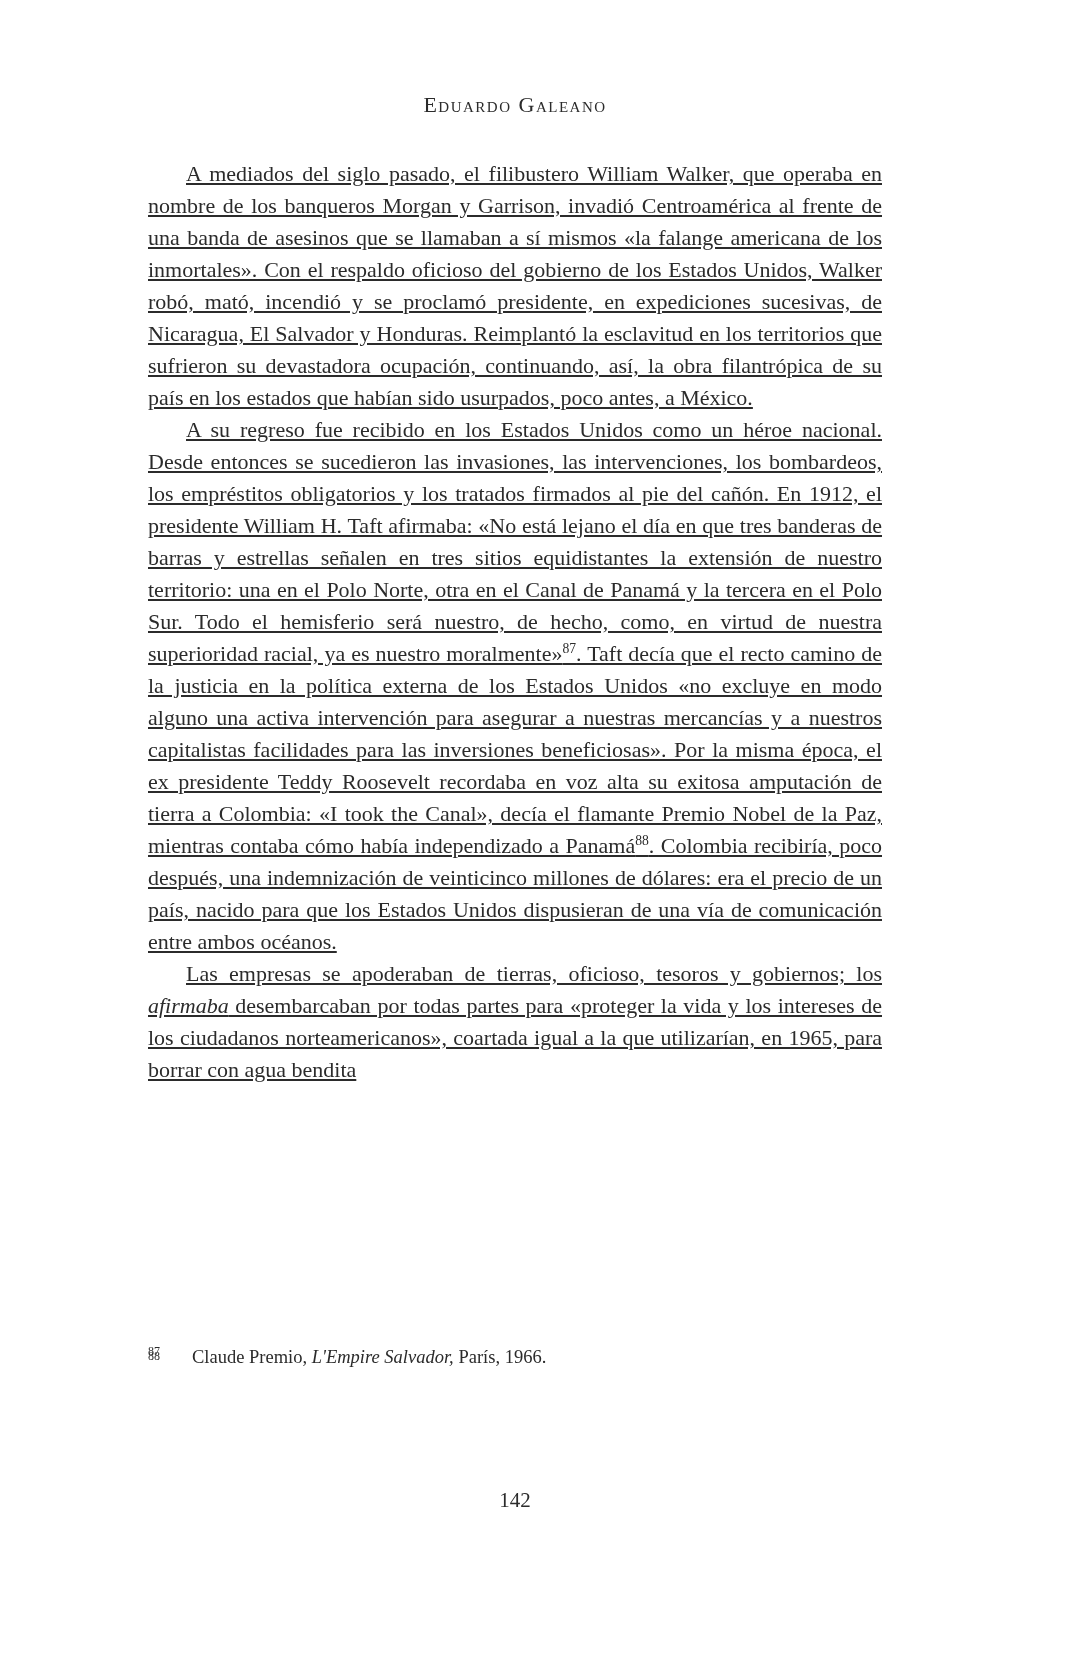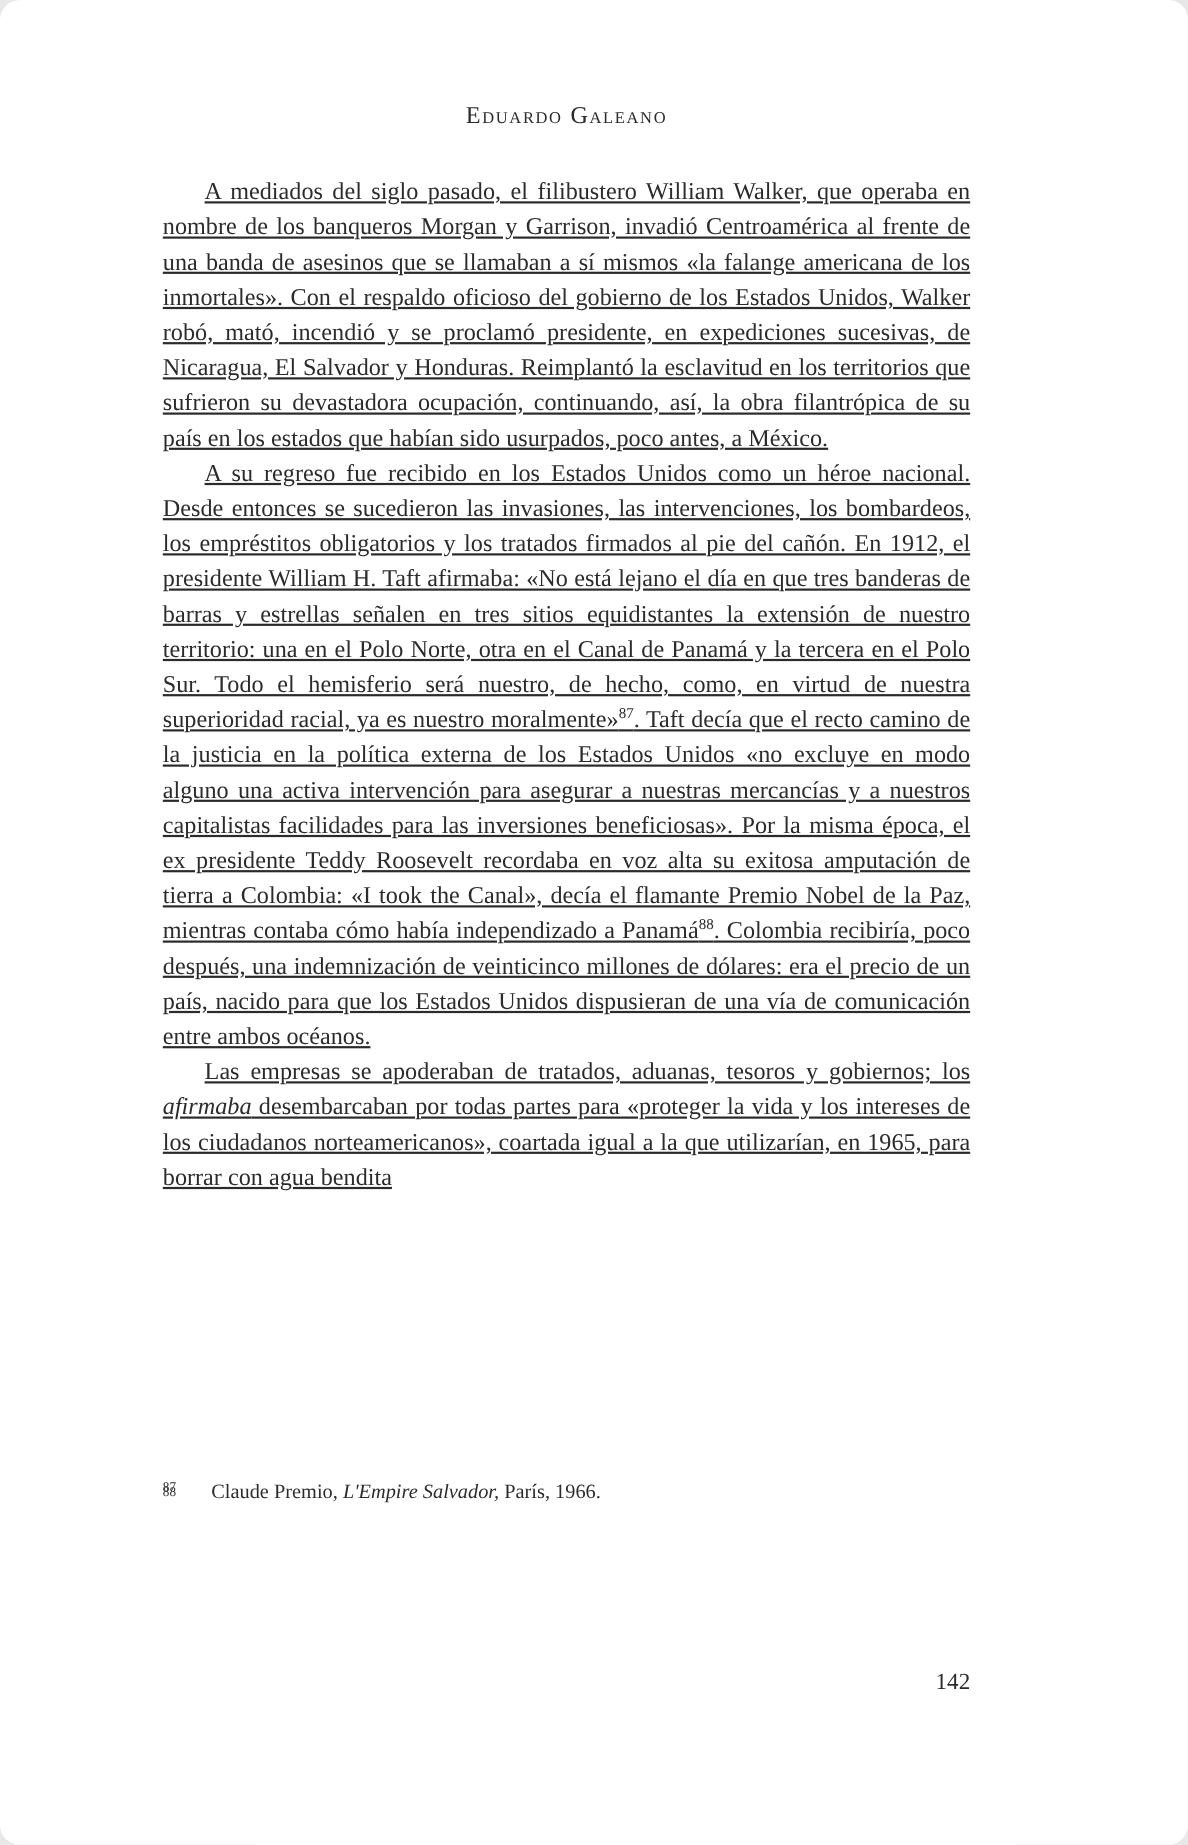--- a/index.html
+++ b/index.html
@@ -9,21 +9,20 @@
   }
   .page {
     position: relative;
     width: 1080px;
     height: 1677px;
     margin: 0 auto;
     background: #ffffff;
     color: #2b2b2b;
     font-family: "Liberation Serif", "DejaVu Serif", serif;
     overflow: hidden;
-    border-radius: 18px;
   }
   .running-header {
     position: absolute;
     top: 92px;
     left: 148px;
     width: 734px;
     text-align: center;
     font-variant: small-caps;
     font-size: 22px;
     letter-spacing: 1.5px;
@@ -71,40 +70,39 @@
     position: absolute;
     left: 0;
     top: -1px;
     font-size: 12px;
   }
   .page-number {
     position: absolute;
     top: 1488px;
     left: 148px;
     width: 734px;
-    text-align: right;
+    text-align: center;
     font-size: 21px;
     color: #2b2b2b;
-    margin-top: 28px;
   }
 </style>
 </head>
 <body>
 
 <div class="page">
 
   <div class="running-header">Eduardo Galeano</div>
 
   <div class="page-body">
 
     <p><span>A mediados del siglo pasado, el filibustero William Walker, que operaba en nombre de los banqueros Morgan y Garrison, invadió Centroamérica al frente de una banda de asesinos que se llamaban a sí mismos «la falange americana de los inmortales». Con el respaldo oficioso del gobierno de los Estados Unidos, Walker robó, mató, incendió y se proclamó presidente, en expediciones sucesivas, de Nicaragua, El Salvador y Honduras. Reimplantó la esclavitud en los territorios que sufrieron su devastadora ocupación, continuando, así, la obra filantrópica de su país en los estados que habían sido usurpados, poco antes, a México.</span></p>
 
     <p><span>A su regreso fue recibido en los Estados Unidos como un héroe nacional. Desde entonces se sucedieron las invasiones, las intervenciones, los bombardeos, los empréstitos obligatorios y los tratados firmados al pie del cañón. En 1912, el presidente William H. Taft afirmaba: «No está lejano el día en que tres banderas de barras y estrellas señalen en tres sitios equidistantes la extensión de nuestro territorio: una en el Polo Norte, otra en el Canal de Panamá y la tercera en el Polo Sur. Todo el hemisferio será nuestro, de hecho, como, en virtud de nuestra superioridad racial, ya es nuestro moralmente»</span><span class="sup">87</span><span>. Taft decía que el recto camino de la justicia en la política externa de los Estados Unidos «no excluye en modo alguno una activa intervención para asegurar a nuestras mercancías y a nuestros capitalistas facilidades para las inversiones beneficiosas». Por la misma época, el ex presidente Teddy Roosevelt recordaba en voz alta su exitosa amputación de tierra a Colombia: «I took the Canal», decía el flamante Premio Nobel de la Paz, mientras contaba cómo había independizado a Panamá</span><span class="sup">88</span><span>. Colombia recibiría, poco después, una indemnización de veinticinco millones de dólares: era el precio de un país, nacido para que los Estados Unidos dispusieran de una vía de comunicación entre ambos océanos.</span></p>
 
-    <p><span>Las empresas se apoderaban de tratados, aduanas, tesoros y gobiernos; los </span><span class="italic">afirmaba</span><span> desembarcaban por todas partes para «proteger la vida y los intereses de los ciudadanos norteamericanos», coartada igual a la que utilizarían, en 1965, para borrar con agua bendita</span></p>
+    <p><span>Las empresas se apoderaban de tierras, oficioso, tesoros y gobiernos; los </span><span class="italic">afirmaba</span><span> desembarcaban por todas partes para «proteger la vida y los intereses de los ciudadanos norteamericanos», coartada igual a la que utilizarían, en 1965, para borrar con agua bendita</span></p>
 
   </div>
 
   <div class="footnotes">
 
     <div class="footnote"><span class="fn-num">87</span></div>
 
     <div class="footnote"><span class="fn-num">88</span><span><span>Claude Premio, </span><span class="italic">L'Empire Salvador,</span><span> París, 1966.</span></span></div>
 
   </div>

